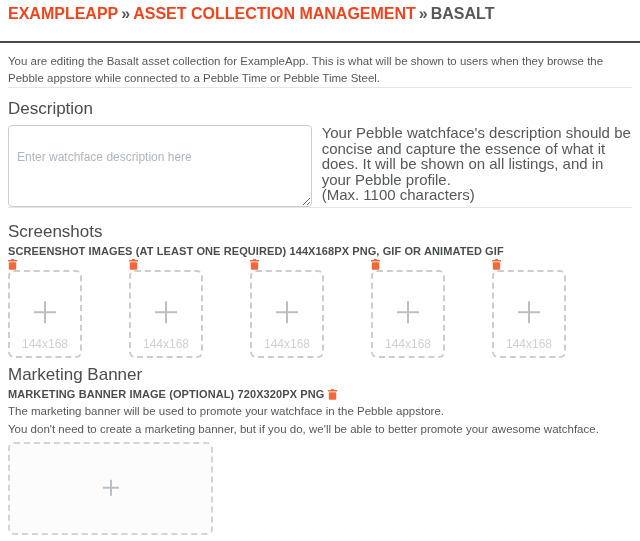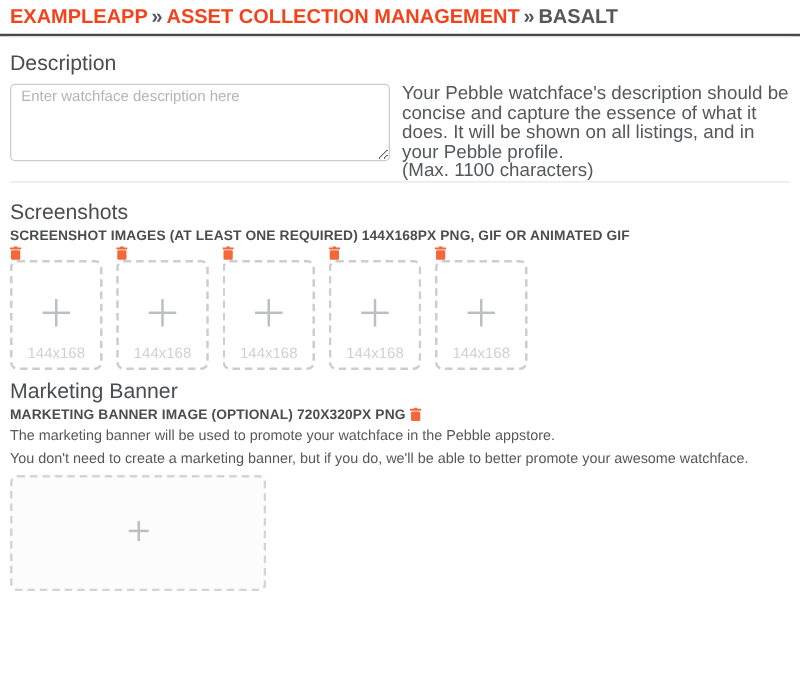--- a/index.html
+++ b/index.html
@@ -1,21 +1,21 @@
 <!DOCTYPE html>
 <html><head>
 <meta charset="utf-8">
 <style>
   * { box-sizing: border-box; margin: 0; padding: 0; }
   html, body { width: 640px; height: 541px; overflow: hidden; background: #ffffff; }
   body { font-family: "Liberation Sans", sans-serif; color: #55585b; }
 
   
   .crumb-bar {
-    padding: 5px 8px 4px 8px;
+    padding: 5px 8px 18px 8px;
     border-bottom: 2px solid #47494b;
     font-size: 16px;
     font-weight: bold;
     color: #55575a;
     letter-spacing: 0;
   }
   .crumb-bar a { color: #f4431c; text-decoration: none; cursor: pointer; }
   .crumb-sep { color: #55575a; padding: 0 3px; }
 
   .content { padding: 0 8px; }
@@ -42,24 +42,24 @@
     color: #4a4c4e;
     line-height: 1;
   }
   .t-desc   { margin-top: 12px; }
   .t-shots  { margin-top: 15px; }
   .t-banner { margin-top: 8px; }
 
   
   .desc-row { display: flex; margin-top: 8px; }
   textarea.desc-input {
-    width: 307px; height: 62px;
+    width: 307px; height: 82px;
     border: 1px solid #cccccc;
     border-radius: 4px;
-    padding: 2px 8px;
+    padding: 24px 8px;
     font-family: "Liberation Sans", sans-serif;
     font-size: 12px;
     color: #3b82f6;
     resize: both;
     outline: none;
     background: #fff;
   }
   textarea.desc-input::placeholder { color: #aeb6bd; opacity: 1; }
   .desc-help {
     margin-left: 10px;
@@ -78,21 +78,21 @@
     letter-spacing: 0.1px;
   }
   .shots-label  { margin-top: 5px; }
   .banner-label { margin-top: 5px; display: flex; align-items: center; }
 
   
   .trash { display: inline-block; width: 9px; height: 11px; line-height: 0; cursor: pointer; }
   .banner-label .trash { margin-left: 4px; }
 
   
-  .slots-row { display: flex; margin-top: 2px; }
+  .slots-row { display: flex; margin-top: 2px; gap: 36px; }
   .slot { width: 74px; margin-right: 11px; }
   .slot .trash { display: block; margin-bottom: 0; }
   .slot-box {
     width: 74px; height: 88px;
     border: 2px dashed #cdcdcd;
     border-radius: 6px;
     position: relative;
     background: #ffffff;
     cursor: pointer;
   }
@@ -129,20 +129,21 @@
 </style>
 </head>
 <body>
 
 <div class="crumb-bar">
   <a>EXAMPLEAPP</a><span class="crumb-sep">»</span><a>ASSET COLLECTION MANAGEMENT</a><span class="crumb-sep">»</span><span>BASALT</span>
 </div>
 
 <div class="content">
 
+  <p class="intro">You are editing the Basalt asset collection for ExampleApp. This is what will be shown to users when they browse the Pebble appstore while connected to a Pebble Time or Pebble Time Steel.</p>
 
   <hr class="divider hr1">
 
   <h2 class="section-title t-desc">Description</h2>
   <div class="desc-row">
     <textarea class="desc-input" placeholder="Enter watchface description here" style=""></textarea>
     <div class="desc-help">
       <div>Your Pebble watchface's description should be concise and capture the essence of what it does. It will be shown on all listings, and in your Pebble profile.</div>
       <div>(Max. 1100 characters)</div>
     </div>

